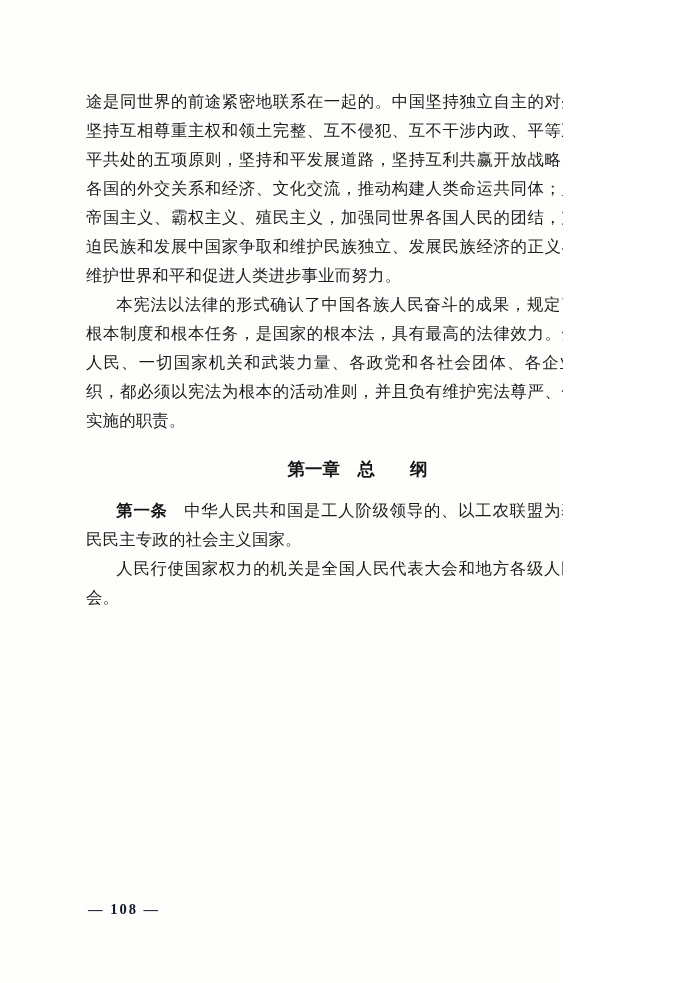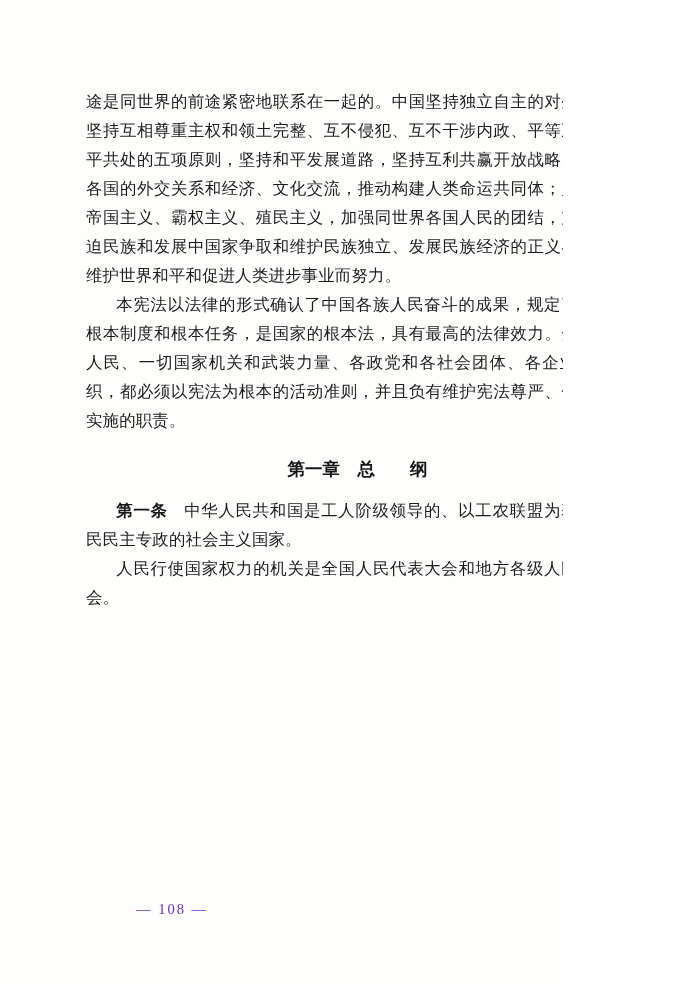--- a/index.html
+++ b/index.html
@@ -47,24 +47,23 @@
     margin-right: 1em;
     font-family: "Liberation Sans", "DejaVu Sans", sans-serif;
     color: #161616;
   }
   .page-footer {
     position: absolute;
     left: 88px;
     top: 900px;
     font-size: 14.5px;
     line-height: 18px;
-    color: #6d28d9;
+    color: #0f172a;
     letter-spacing: 2px;
-    font-weight: 400;
-    margin-left: 48px;
+    font-weight: 700;
   }
 </style>
 </head>
 <body>
 
 <div class="page">
   <div class="text-block">
 
     <p class="para">途是同世界的前途紧密地联系在一起的。中国坚持独立自主的对外政策，坚持互相尊重主权和领土完整、互不侵犯、互不干涉内政、平等互利、和平共处的五项原则，坚持和平发展道路，坚持互利共赢开放战略，发展同各国的外交关系和经济、文化交流，推动构建人类命运共同体；坚持反对帝国主义、霸权主义、殖民主义，加强同世界各国人民的团结，支持被压迫民族和发展中国家争取和维护民族独立、发展民族经济的正义斗争，为维护世界和平和促进人类进步事业而努力。</p>
 

